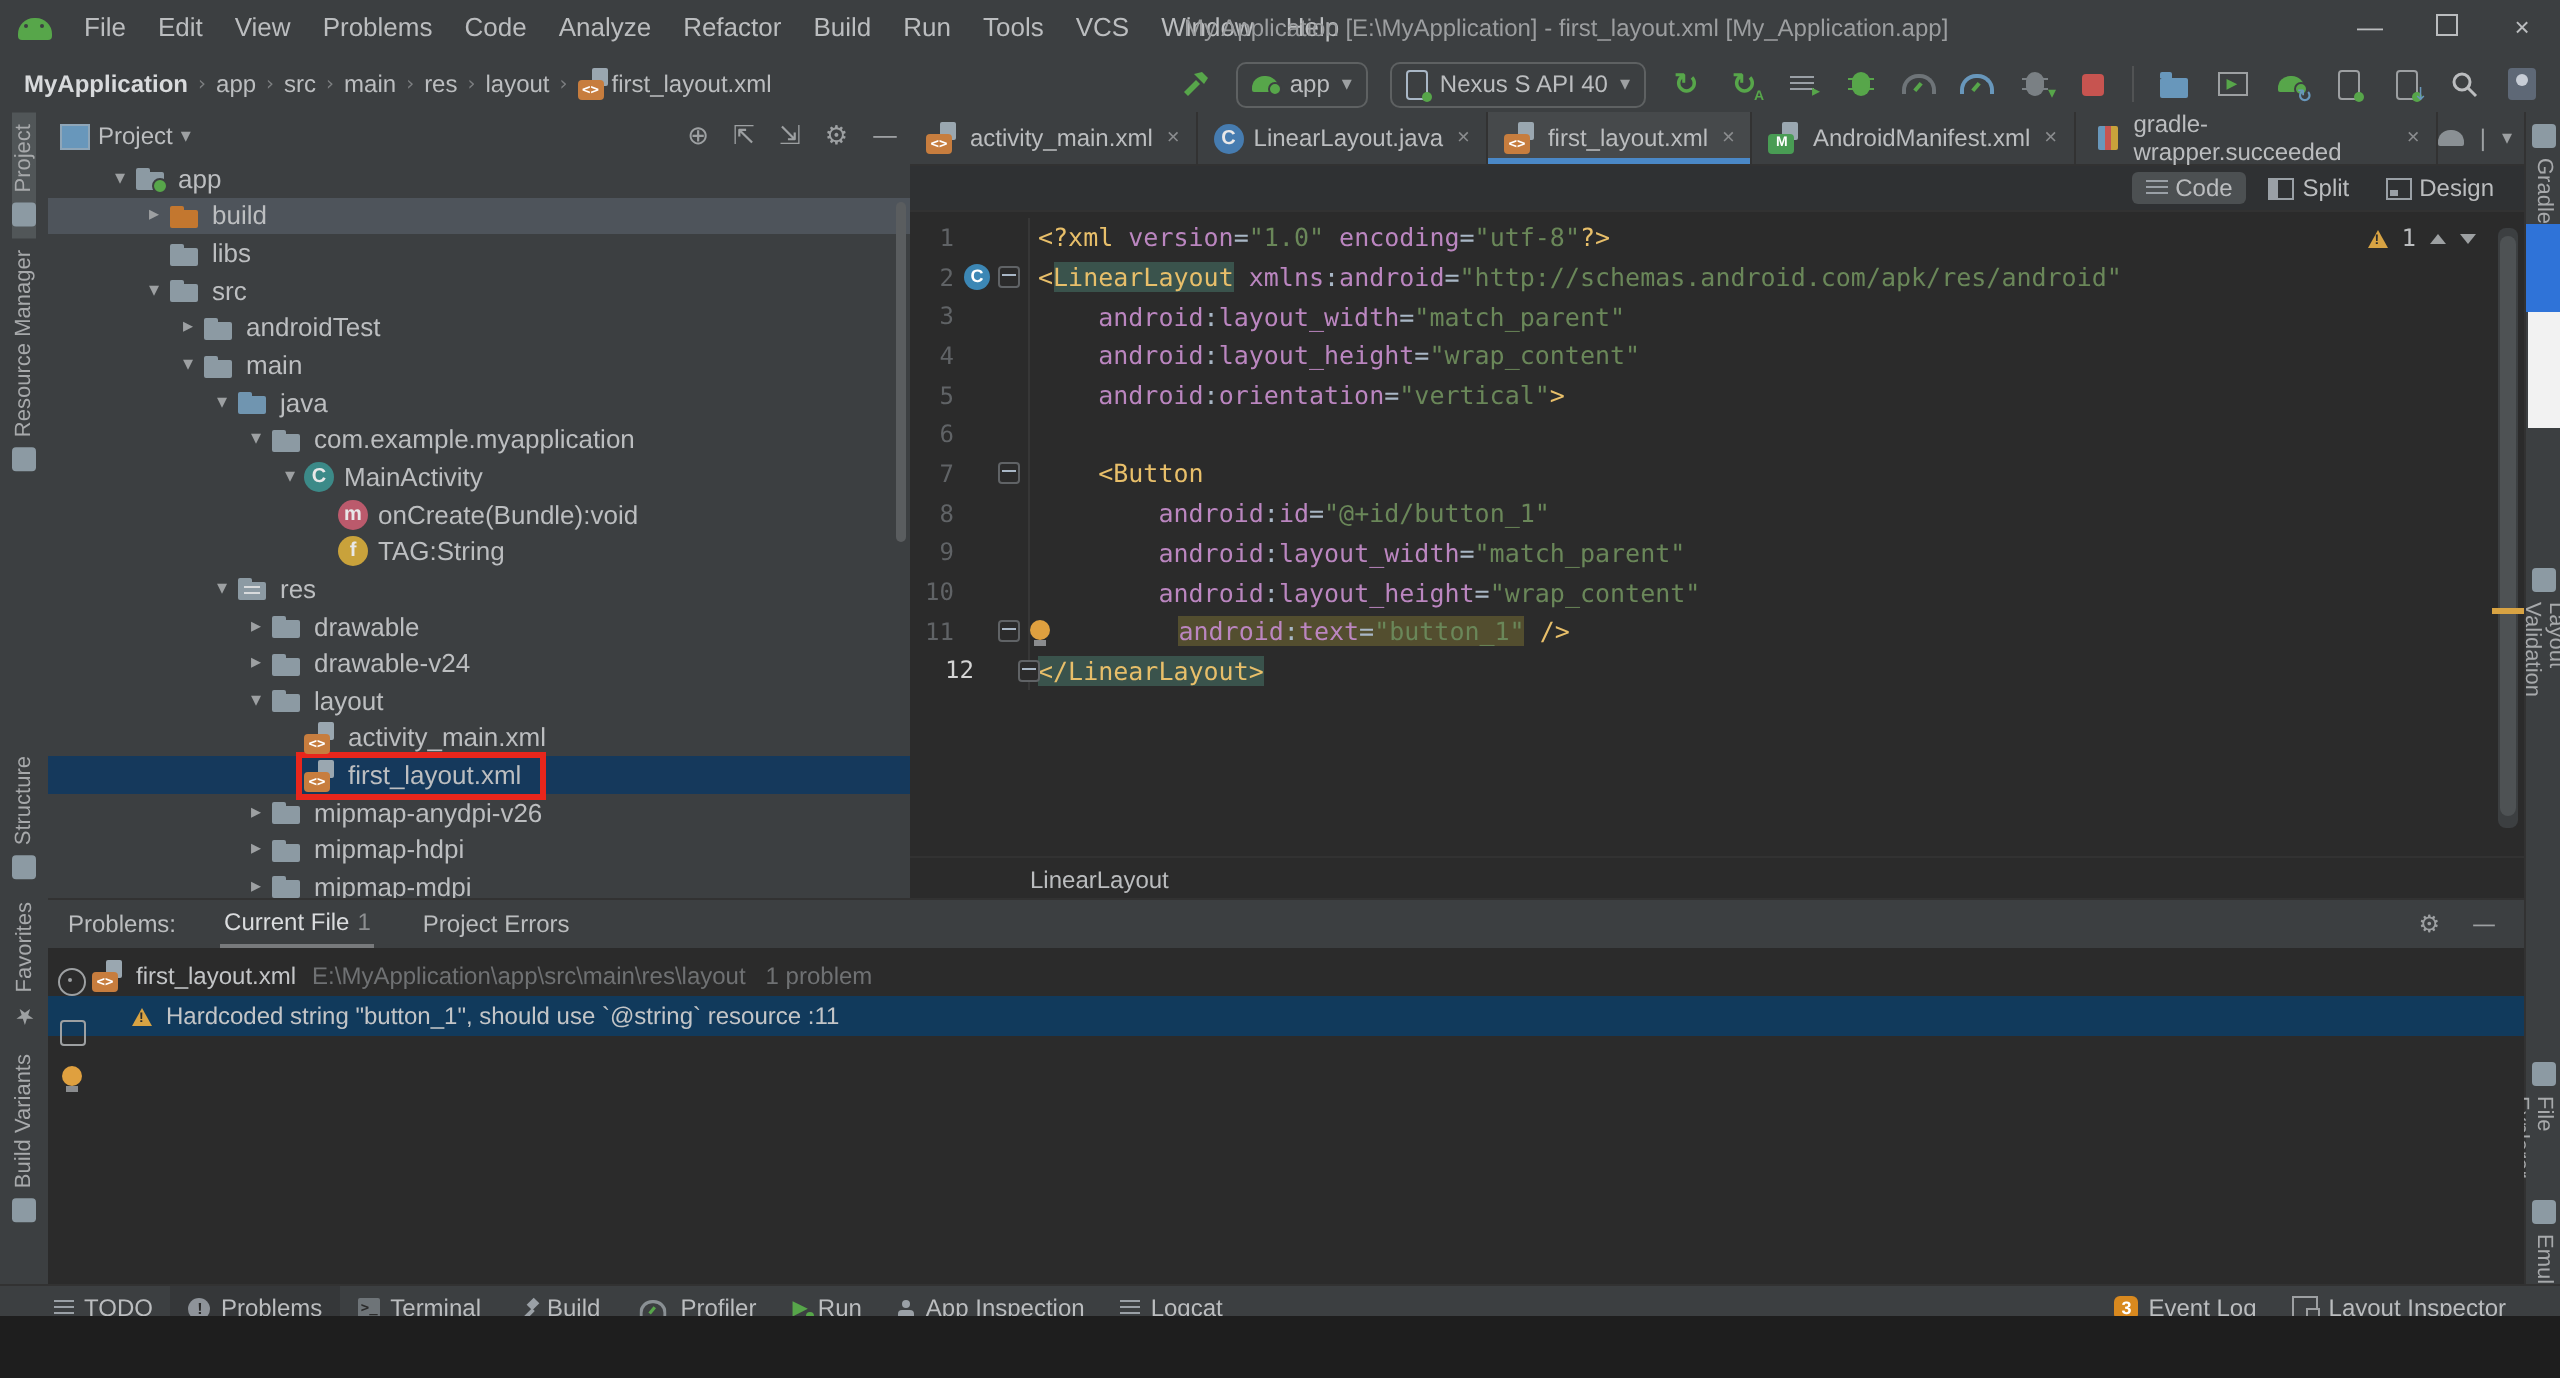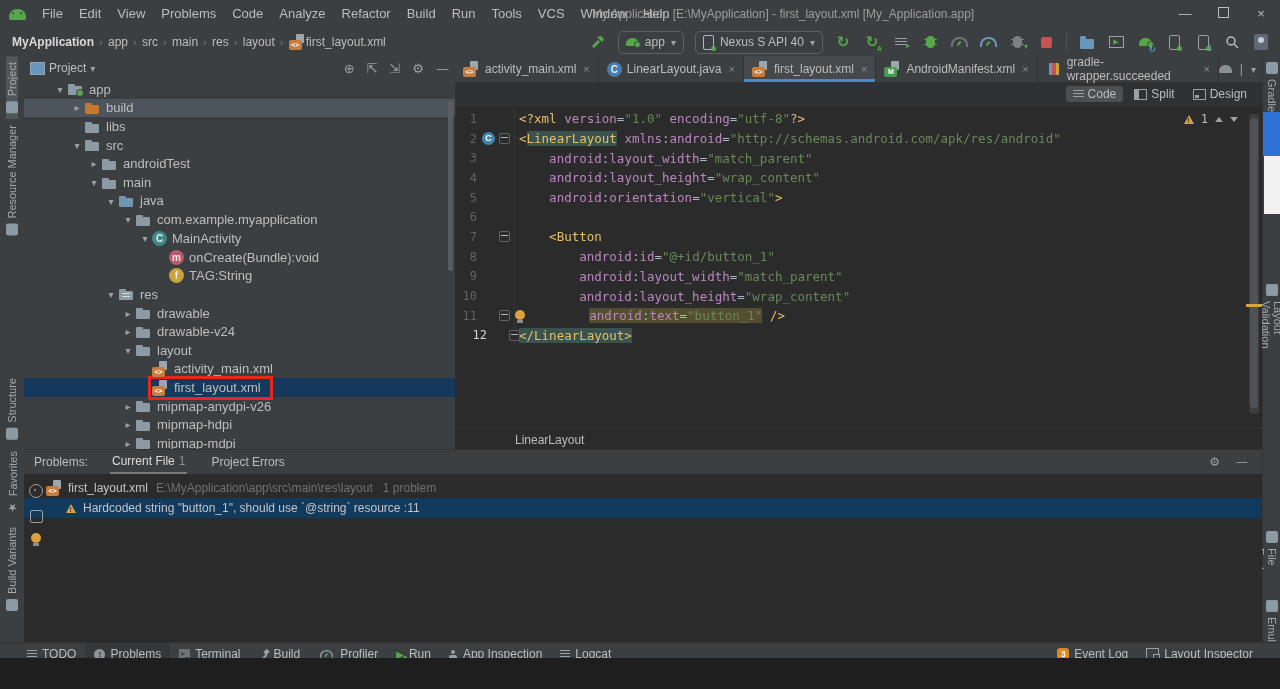--- a/index.html
+++ b/index.html
@@ -371,21 +371,21 @@
         </div>
         <div class="trow" style="padding-left: 63px;">
           <span class="tchev">▾</span>
           <span style="display: flex; align-items: center;">
             <span class="ti ti-folder"></span>
             <span class="tlbl">main</span>
           </span>
         </div>
         <div class="trow" style="padding-left: 80px;">
           <span class="tchev">▾</span>
-          <span style="display: flex; ">
+          <span style="display: flex; align-items: center;">
             <span class="ti ti-folder f-java"></span>
             <span class="tlbl">java</span>
           </span>
         </div>
         <div class="trow" style="padding-left: 97px;">
           <span class="tchev">▾</span>
           <span style="display: flex; align-items: center;">
             <span class="ti ti-folder"></span>
             <span class="tlbl">com.example.myapplication</span>
           </span>

